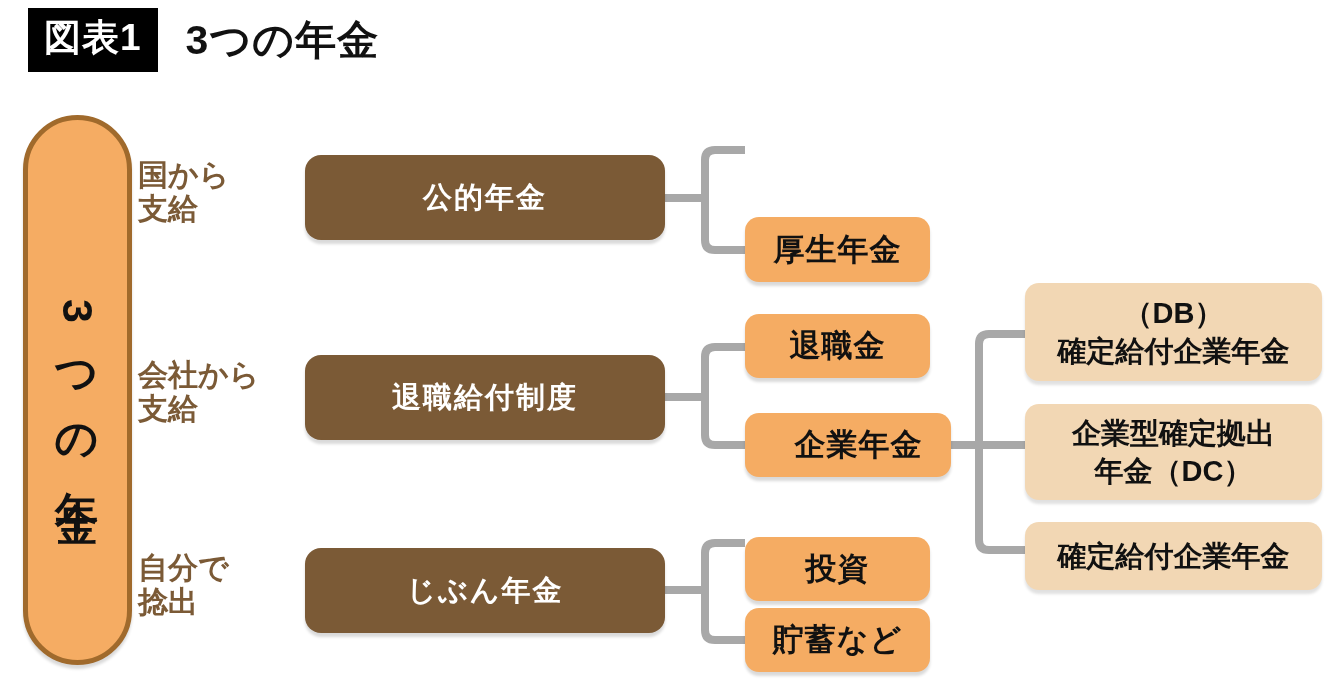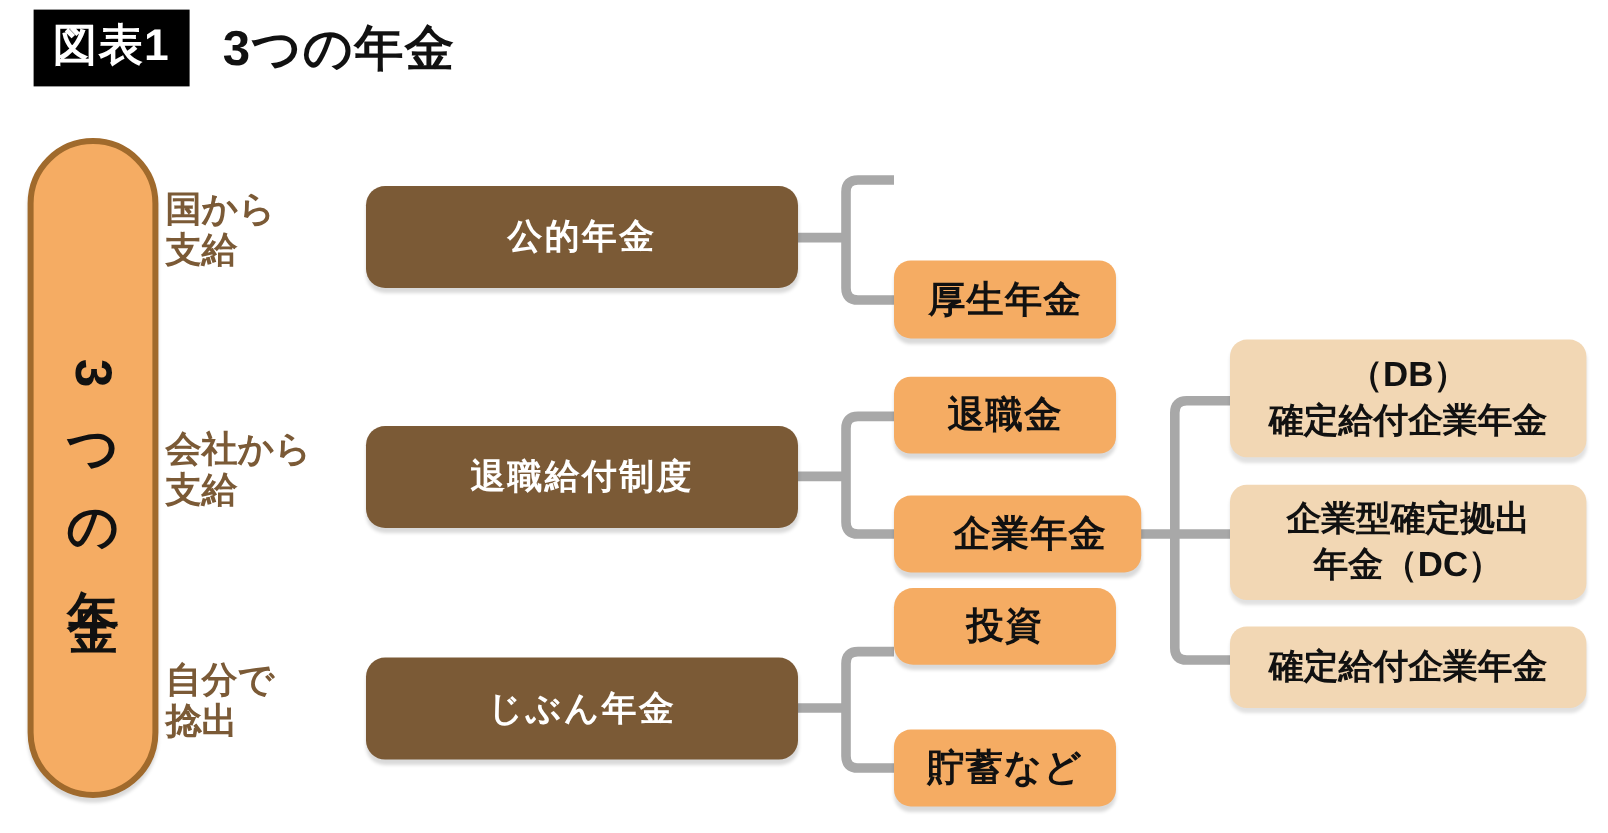--- a/index.html
+++ b/index.html
@@ -66,21 +66,21 @@
     position:absolute;left:745px;width:185px;height:64px;
     background:#F5AC63;border-radius:14px;
     display:flex;align-items:center;justify-content:center;
     color:#111111;font-size:31px;font-weight:700;letter-spacing:1px;
     box-shadow:0 4px 3px rgba(0,0,0,0.15);
   }
   .ch-1{top:117px;height:65px;}
   .ch-2{top:217px;height:65px;}
   .ch-3{top:314px;justify-content:center;}
   .ch-4{top:413px;padding-left:21px;}
-  .ch-5{top:490px;border-radius:16px;}
+  .ch-5{top:537px;}
   .ch-6{top:608px;}
   
   .gchild-box{
     position:absolute;left:1025px;width:297px;
     background:#F2D7B4;border-radius:14px;
     display:flex;flex-direction:column;align-items:center;justify-content:center;
     color:#111111;font-size:29px;font-weight:700;line-height:1.32;
     box-shadow:0 4px 3px rgba(0,0,0,0.12);
     text-align:center;
   }

